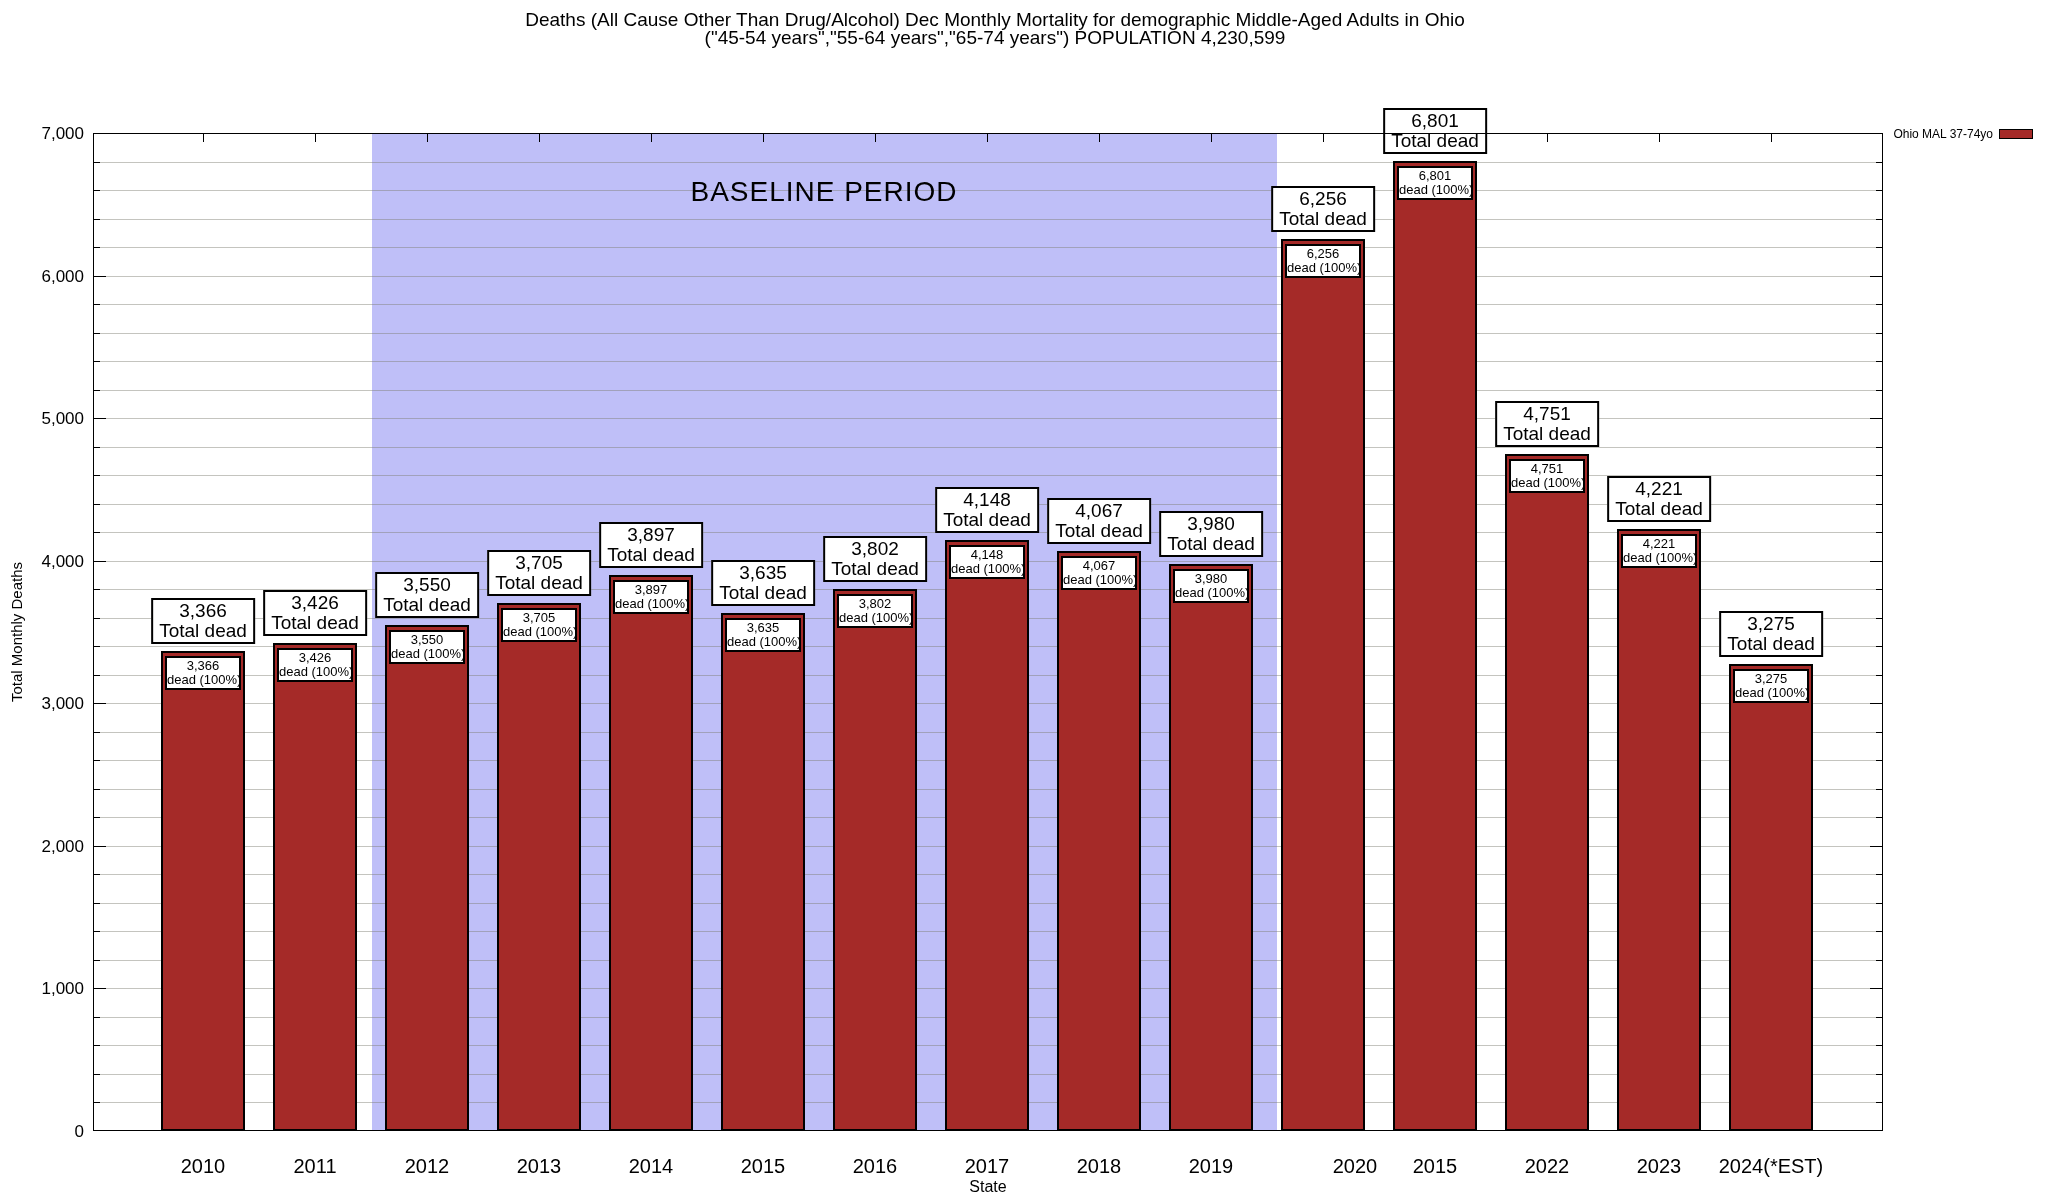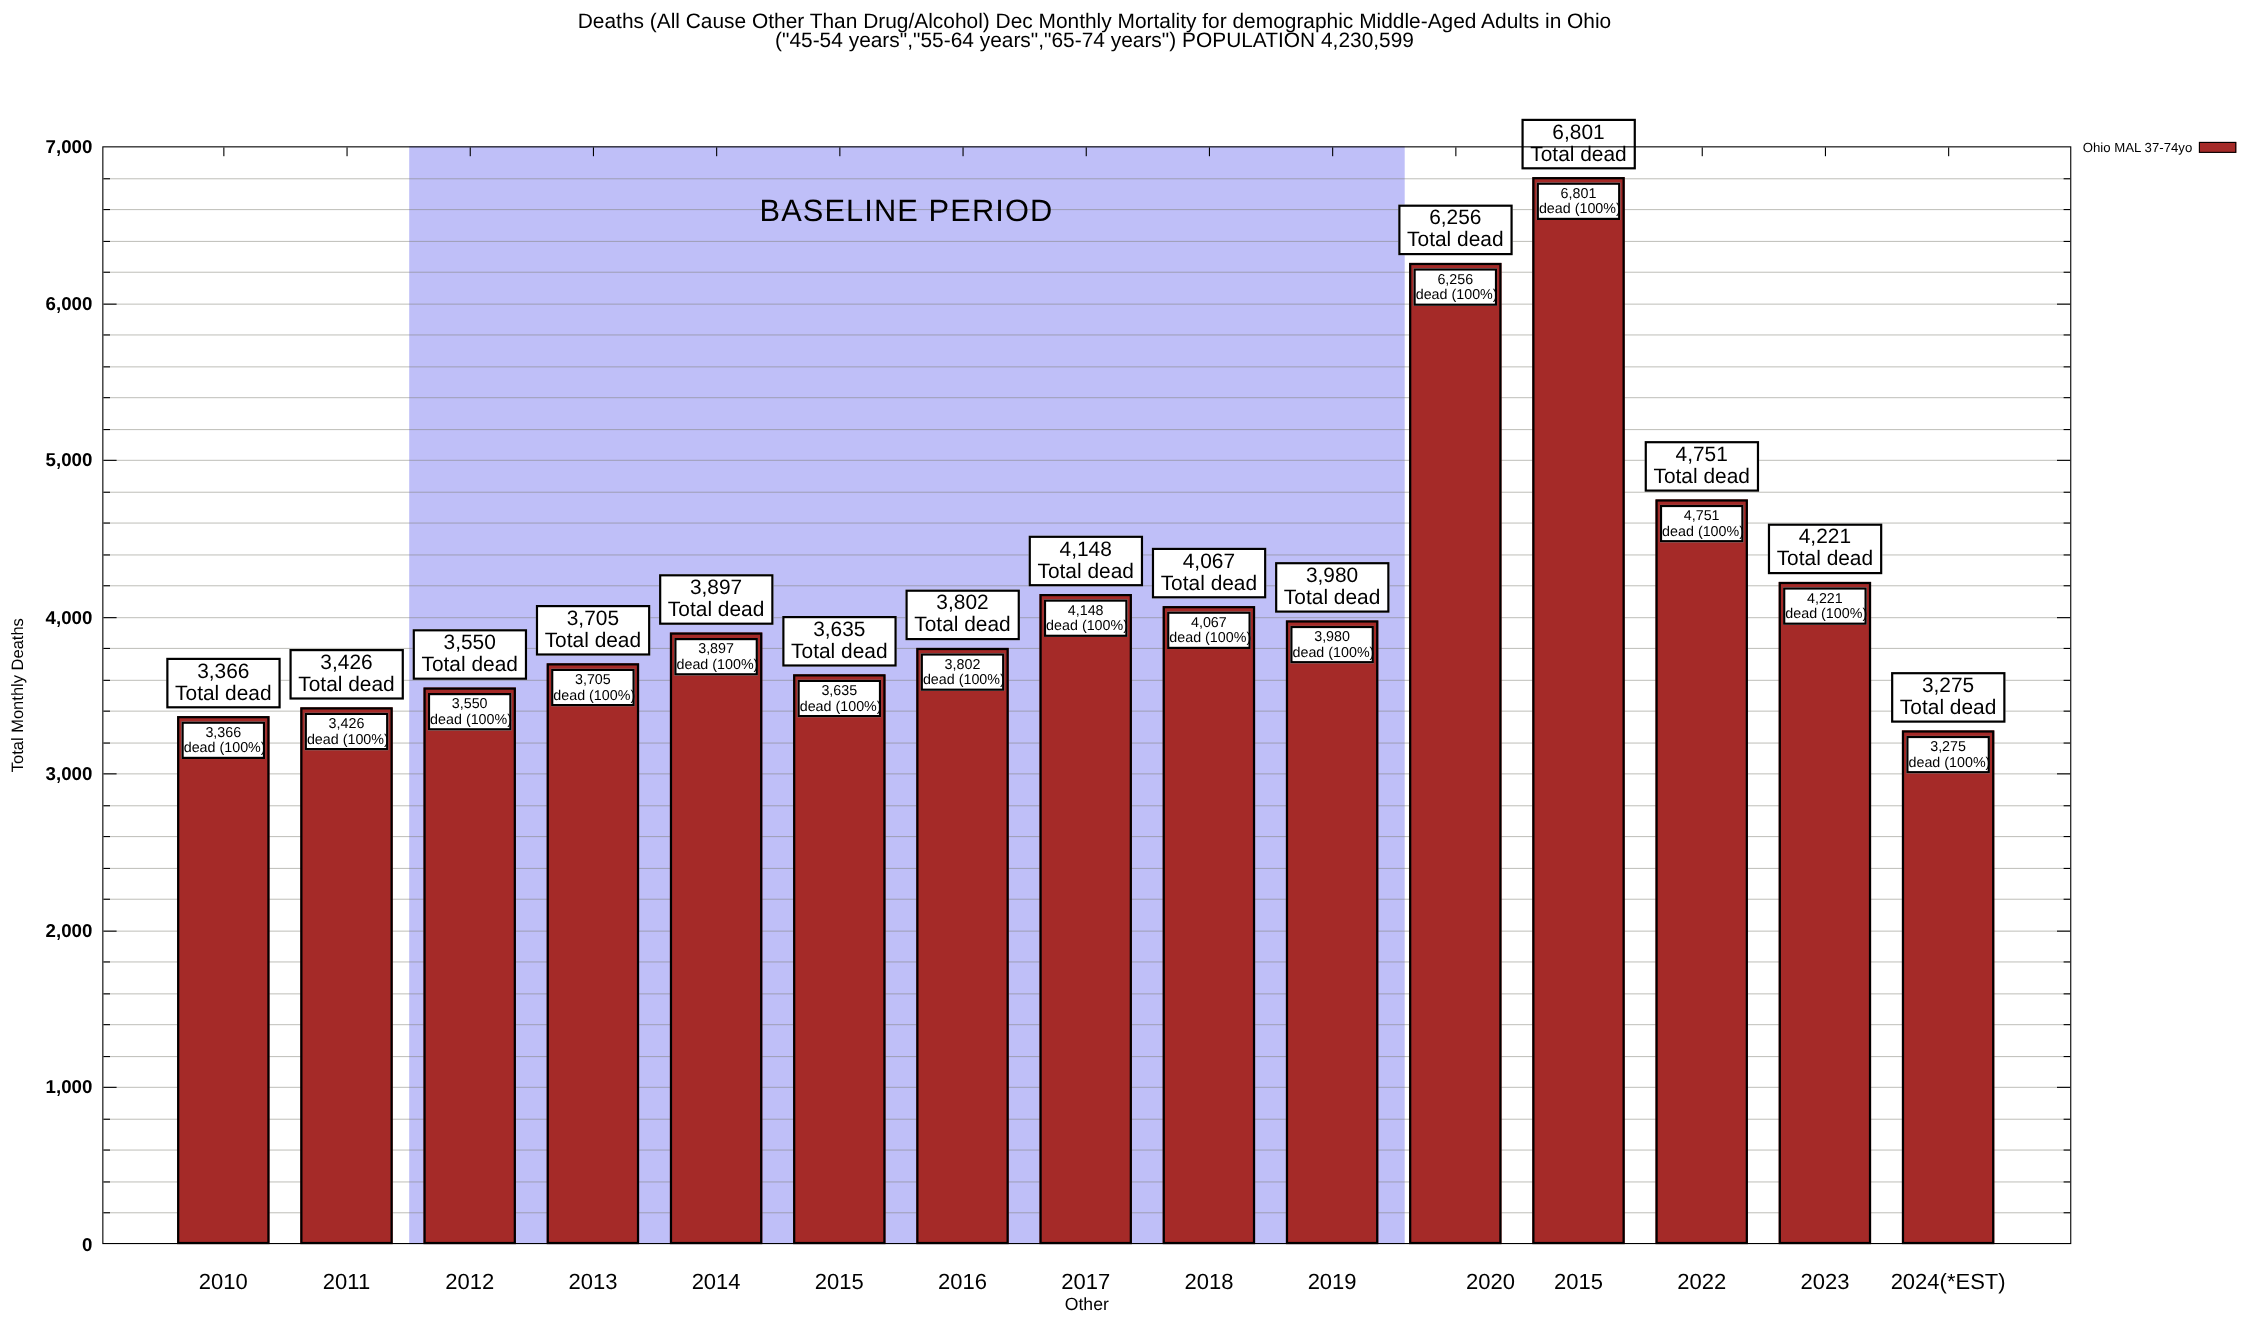--- a/index.html
+++ b/index.html
@@ -5,21 +5,21 @@
   html,body{margin:0;padding:0;background:#ffffff;}
   #stage{position:relative;width:2048px;height:1200px;background:#ffffff;overflow:hidden;
          font-family:"Liberation Sans", sans-serif;color:#000;}
   .abs{position:absolute;}
   .title-line{left:0;width:1990px;text-align:center;font-size:19px;white-space:pre;}
   .src{font-size:19px;white-space:pre;}
   #plot-border{border:1px solid #000;box-sizing:border-box;background:transparent;}
   .gridline{position:absolute;height:1px;background:rgba(125,125,112,0.45);}
   .ytick{position:absolute;background:#000;}
   .xtick{position:absolute;background:#000;width:1px;}
-  .ylab{position:absolute;text-align:right;font-size:17px;font-weight:bold;}
+  .ylab{position:absolute;text-align:right;font-size:17px;}
   .xlab{position:absolute;transform:translateX(-50%);font-size:20px;white-space:nowrap;}
   .bar{position:absolute;box-sizing:border-box;border:2px solid #000;}
   .lbl-above{position:absolute;transform:translateX(-50%);background:#fff;border:2px solid #000;
              text-align:center;font-size:19px;line-height:20px;padding:1px 6px;white-space:pre;}
   .lbl-inside{position:absolute;transform:translateX(-50%);background:#fff;border:2px solid #000;
               box-sizing:border-box;text-align:center;font-size:13px;line-height:14px;
               padding:1px 0;white-space:pre;}
   #baseline-band{position:absolute;}
   #baseline-text{position:absolute;transform:translate(-50%,-50%);font-size:28px;letter-spacing:1px;white-space:nowrap;}
   #ylabel-rot{position:absolute;transform:translate(-50%,-50%) rotate(-90deg);font-size:15px;white-space:nowrap;}
@@ -274,14 +274,14 @@
 Total dead</div>
       <div class="lbl-inside" style="left: 1771px; top: 669.079px; width: 76px;">3,275
 dead (100%)</div>
       <div class="xlab" style="left: 1771px; top: 1155px;">2024(*EST)</div>
     </div>
 
   <div id="plot-border" class="abs" style="left: 93px; top: 133px; width: 1790px; height: 998px;"></div>
 
   <div id="baseline-text" style="left: 824px; top: 192px;">BASELINE PERIOD</div>
 
-  <div id="xlabel" style="left:988px;top:1178px;">Other</div>
+  <div id="xlabel" style="left:988px;top:1178px;">State</div>
 </div>
 
 </body></html>

